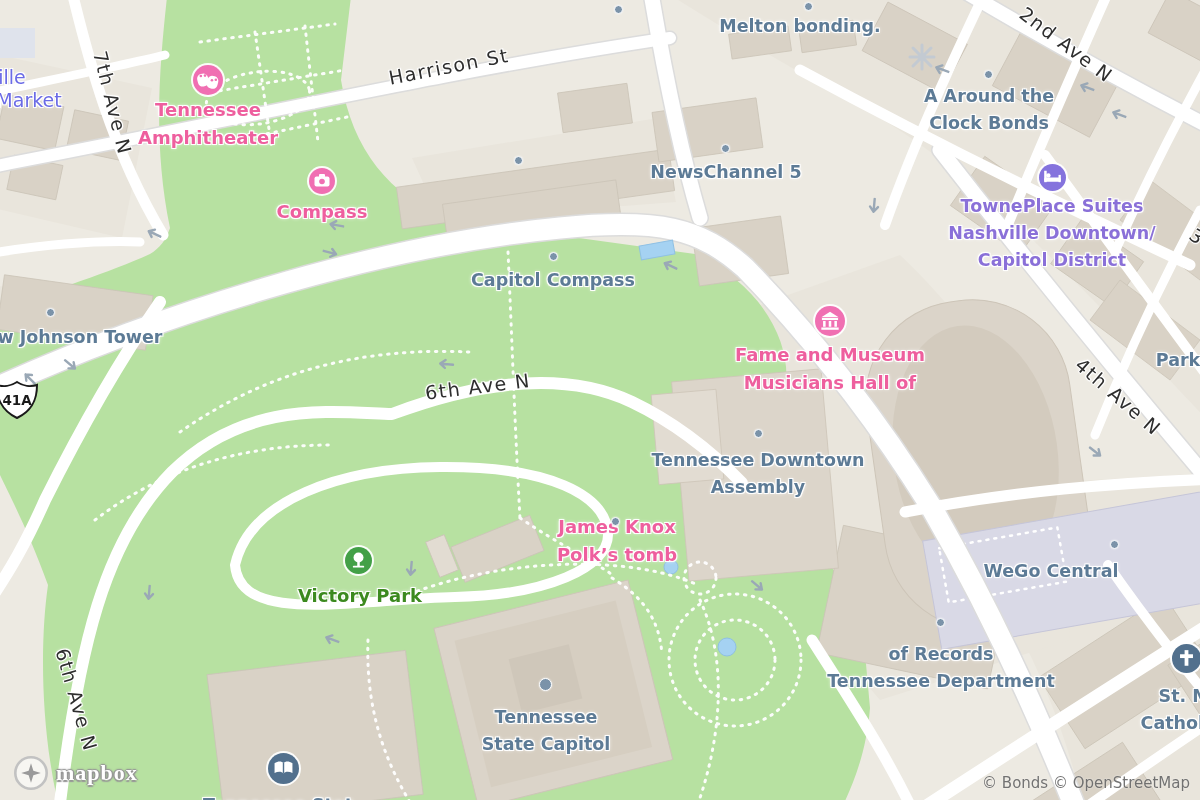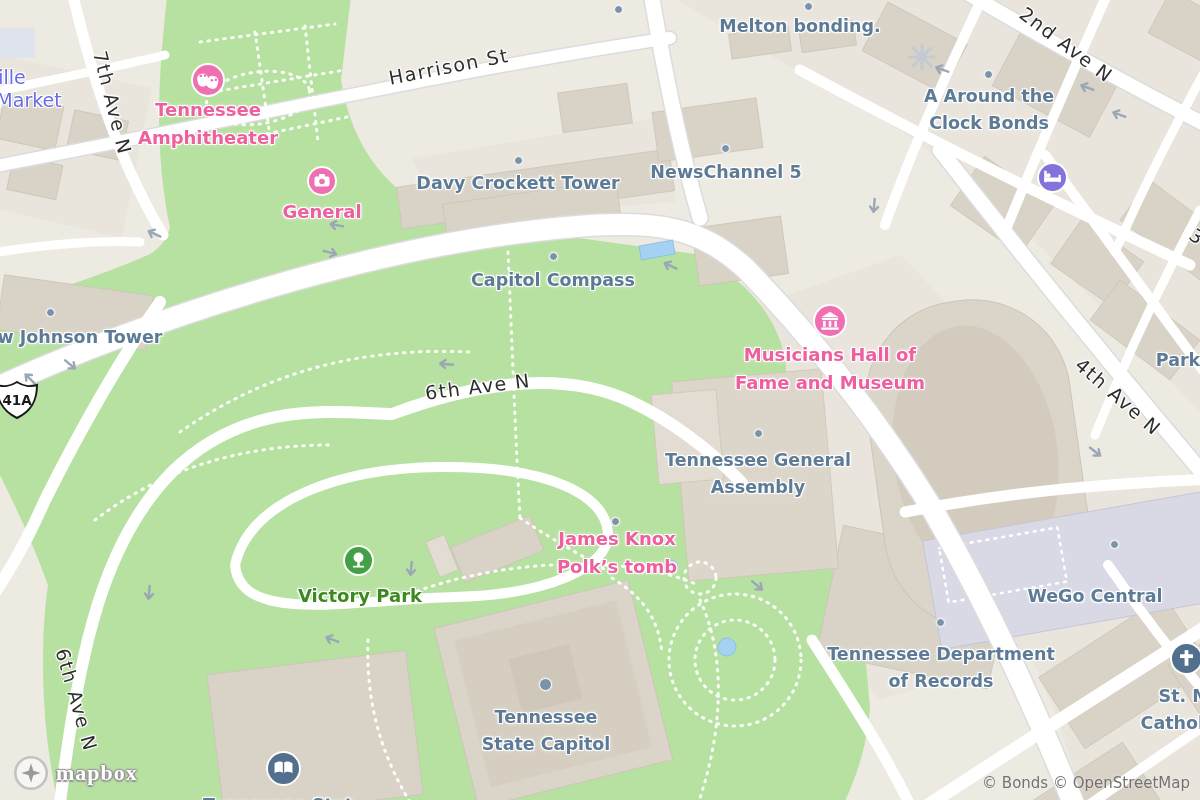--- a/index.html
+++ b/index.html
@@ -214,68 +214,70 @@
       <div class="lbl poi" style="left: 1192px; top: 361px; transform: translate(-50%, -50%) rotate(0deg);">
         <div>Parkwa</div>
       </div>
       <div class="lbl poi" style="left: 800px; top: 27px; transform: translate(-50%, -50%) rotate(0deg);">
         <div>Melton bonding.</div>
       </div>
       <div class="lbl poi" style="left: 989px; top: 110px; transform: translate(-50%, -50%) rotate(0deg);">
         <div>A Around the</div>
         <div>Clock Bonds</div>
       </div>
-      <div class="lbl poi" style="left: 518px; top: 184px; transform: translate(-50%, -50%) rotate(0deg);">
-        <div>Davy Crockett Tower</div>
-      </div>
       <div class="lbl poi" style="left: 726px; top: 173px; transform: translate(-50%, -50%) rotate(0deg); text-align: right;">
         <div>NewsChannel 5</div>
       </div>
       <div class="lbl poi" style="left: 553px; top: 281px; transform: translate(-50%, -50%) rotate(0deg);">
         <div>Capitol Compass</div>
       </div>
       <div class="lbl poi" style="left: 80px; top: 338px; transform: translate(-50%, -50%) rotate(0deg);">
         <div>w Johnson Tower</div>
       </div>
       <div class="lbl poi" style="left: 758px; top: 474px; transform: translate(-50%, -50%) rotate(0deg);">
-        <div>Tennessee General</div>
+        <div>Tennessee Downtown</div>
         <div>Assembly</div>
       </div>
-      <div class="lbl poi" style="left: 1095px; top: 572px; transform: translate(-50%, -50%) rotate(0deg); margin-top: 25px;">
+      <div class="lbl poi" style="left: 1051px; top: 572px; transform: translate(-50%, -50%) rotate(0deg);">
         <div>WeGo Central</div>
       </div>
       <div class="lbl poi" style="left: 941px; top: 668px; transform: translate(-50%, -50%) rotate(0deg);">
+        <div>of Records</div>
         <div>Tennessee Department</div>
-        <div>of Records</div>
       </div>
       <div class="lbl poi" style="left: 546px; top: 731px; transform: translate(-50%, -50%) rotate(0deg);">
         <div>Tennessee</div>
         <div>State Capitol</div>
       </div>
       <div class="lbl poi" style="left: 1190px; top: 710px; transform: translate(-50%, -50%) rotate(0deg);">
         <div>St. Ma</div>
         <div>Catholic C</div>
       </div>
       <div class="lbl poi" style="left: 278px; top: 806px; transform: translate(-50%, -50%) rotate(0deg);">
         <div>Tennessee Stat</div>
       </div>
       <div class="lbl pink" style="left: 208px; top: 124px; transform: translate(-50%, -50%) rotate(0deg);">
         <div>Tennessee</div>
         <div>Amphitheater</div>
       </div>
       <div class="lbl pink" style="left: 322px; top: 212px; transform: translate(-50%, -50%) rotate(0deg);">
-        <div>General</div>
+        <div>Compass</div>
       </div>
       <div class="lbl pink" style="left: 830px; top: 369px; transform: translate(-50%, -50%) rotate(0deg);">
+        <div>Fame and Museum</div>
         <div>Musicians Hall of</div>
-        <div>Fame and Museum</div>
-      </div>
-      <div class="lbl pink" style="left: 617px; top: 553px; transform: translate(-50%, -50%) rotate(0deg);">
+      </div>
+      <div class="lbl pink" style="left: 617px; top: 541px; transform: translate(-50%, -50%) rotate(0deg);">
         <div>James Knox</div>
         <div>Polk’s tomb</div>
+      </div>
+      <div class="lbl purple" style="left: 1052px; top: 234px; transform: translate(-50%, -50%) rotate(0deg);">
+        <div>TownePlace Suites</div>
+        <div>Nashville Downtown/</div>
+        <div>Capitol District</div>
       </div>
       <div class="lbl green" style="left: 360px; top: 596px; transform: translate(-50%, -50%) rotate(0deg); text-align: right;">
         <div>Victory Park</div>
       </div>
       <div class="lbl shop" style="left: 12px; top: 78px; transform: translate(-50%, -50%) rotate(0deg);">
         <div>ille</div>
       </div>
       <div class="lbl shop" style="left: 29px; top: 101px; transform: translate(-50%, -50%) rotate(0deg);">
         <div>Market</div>
       </div>

